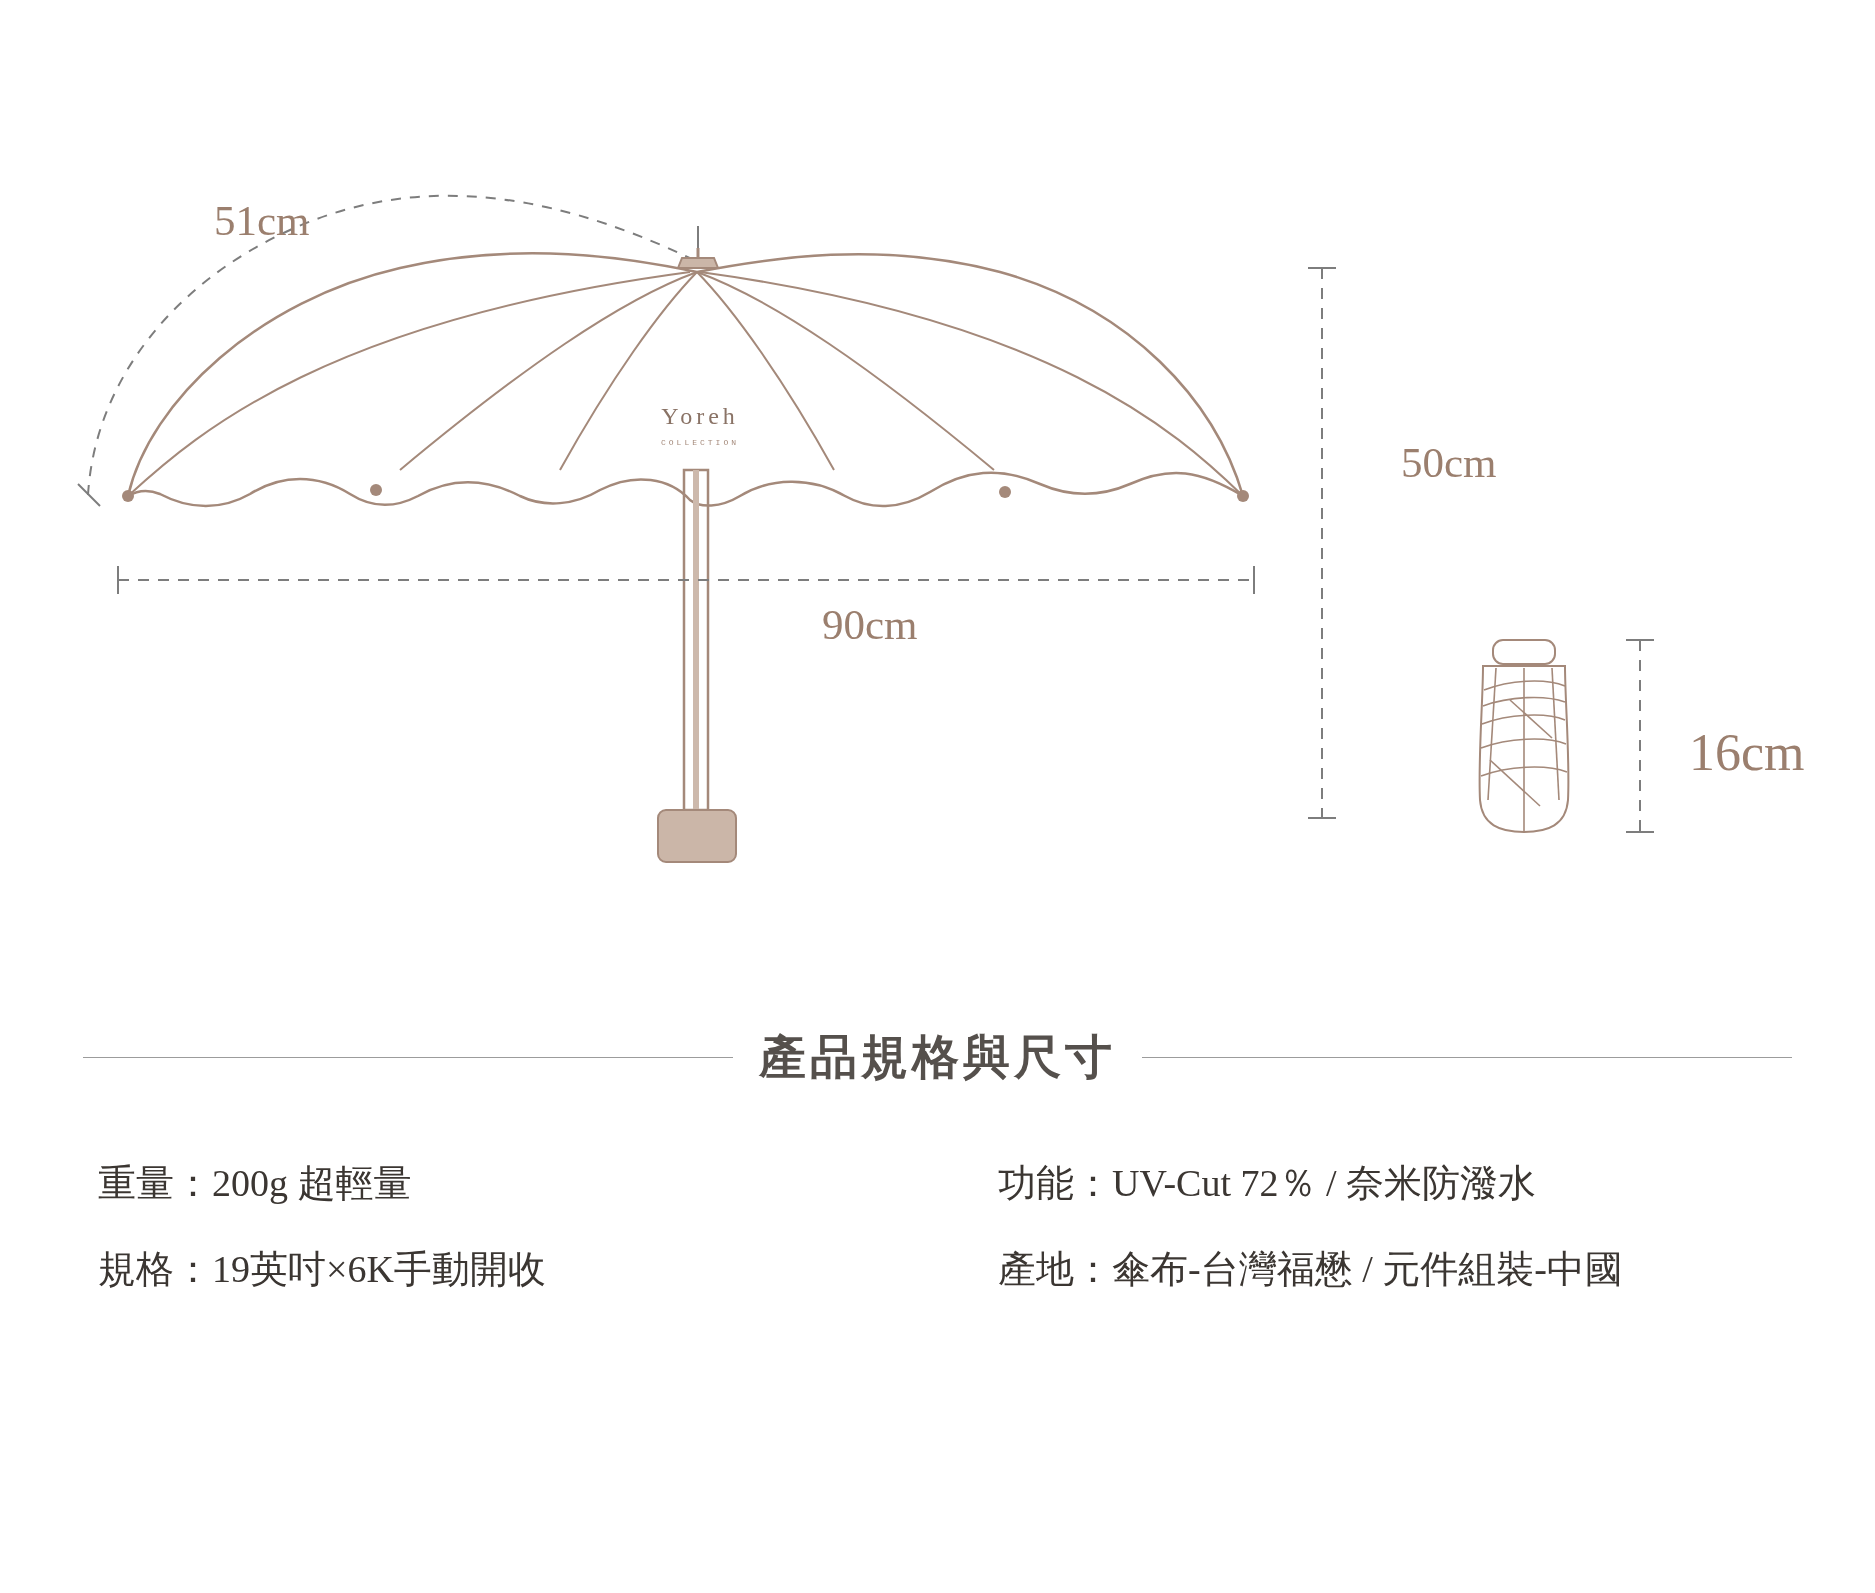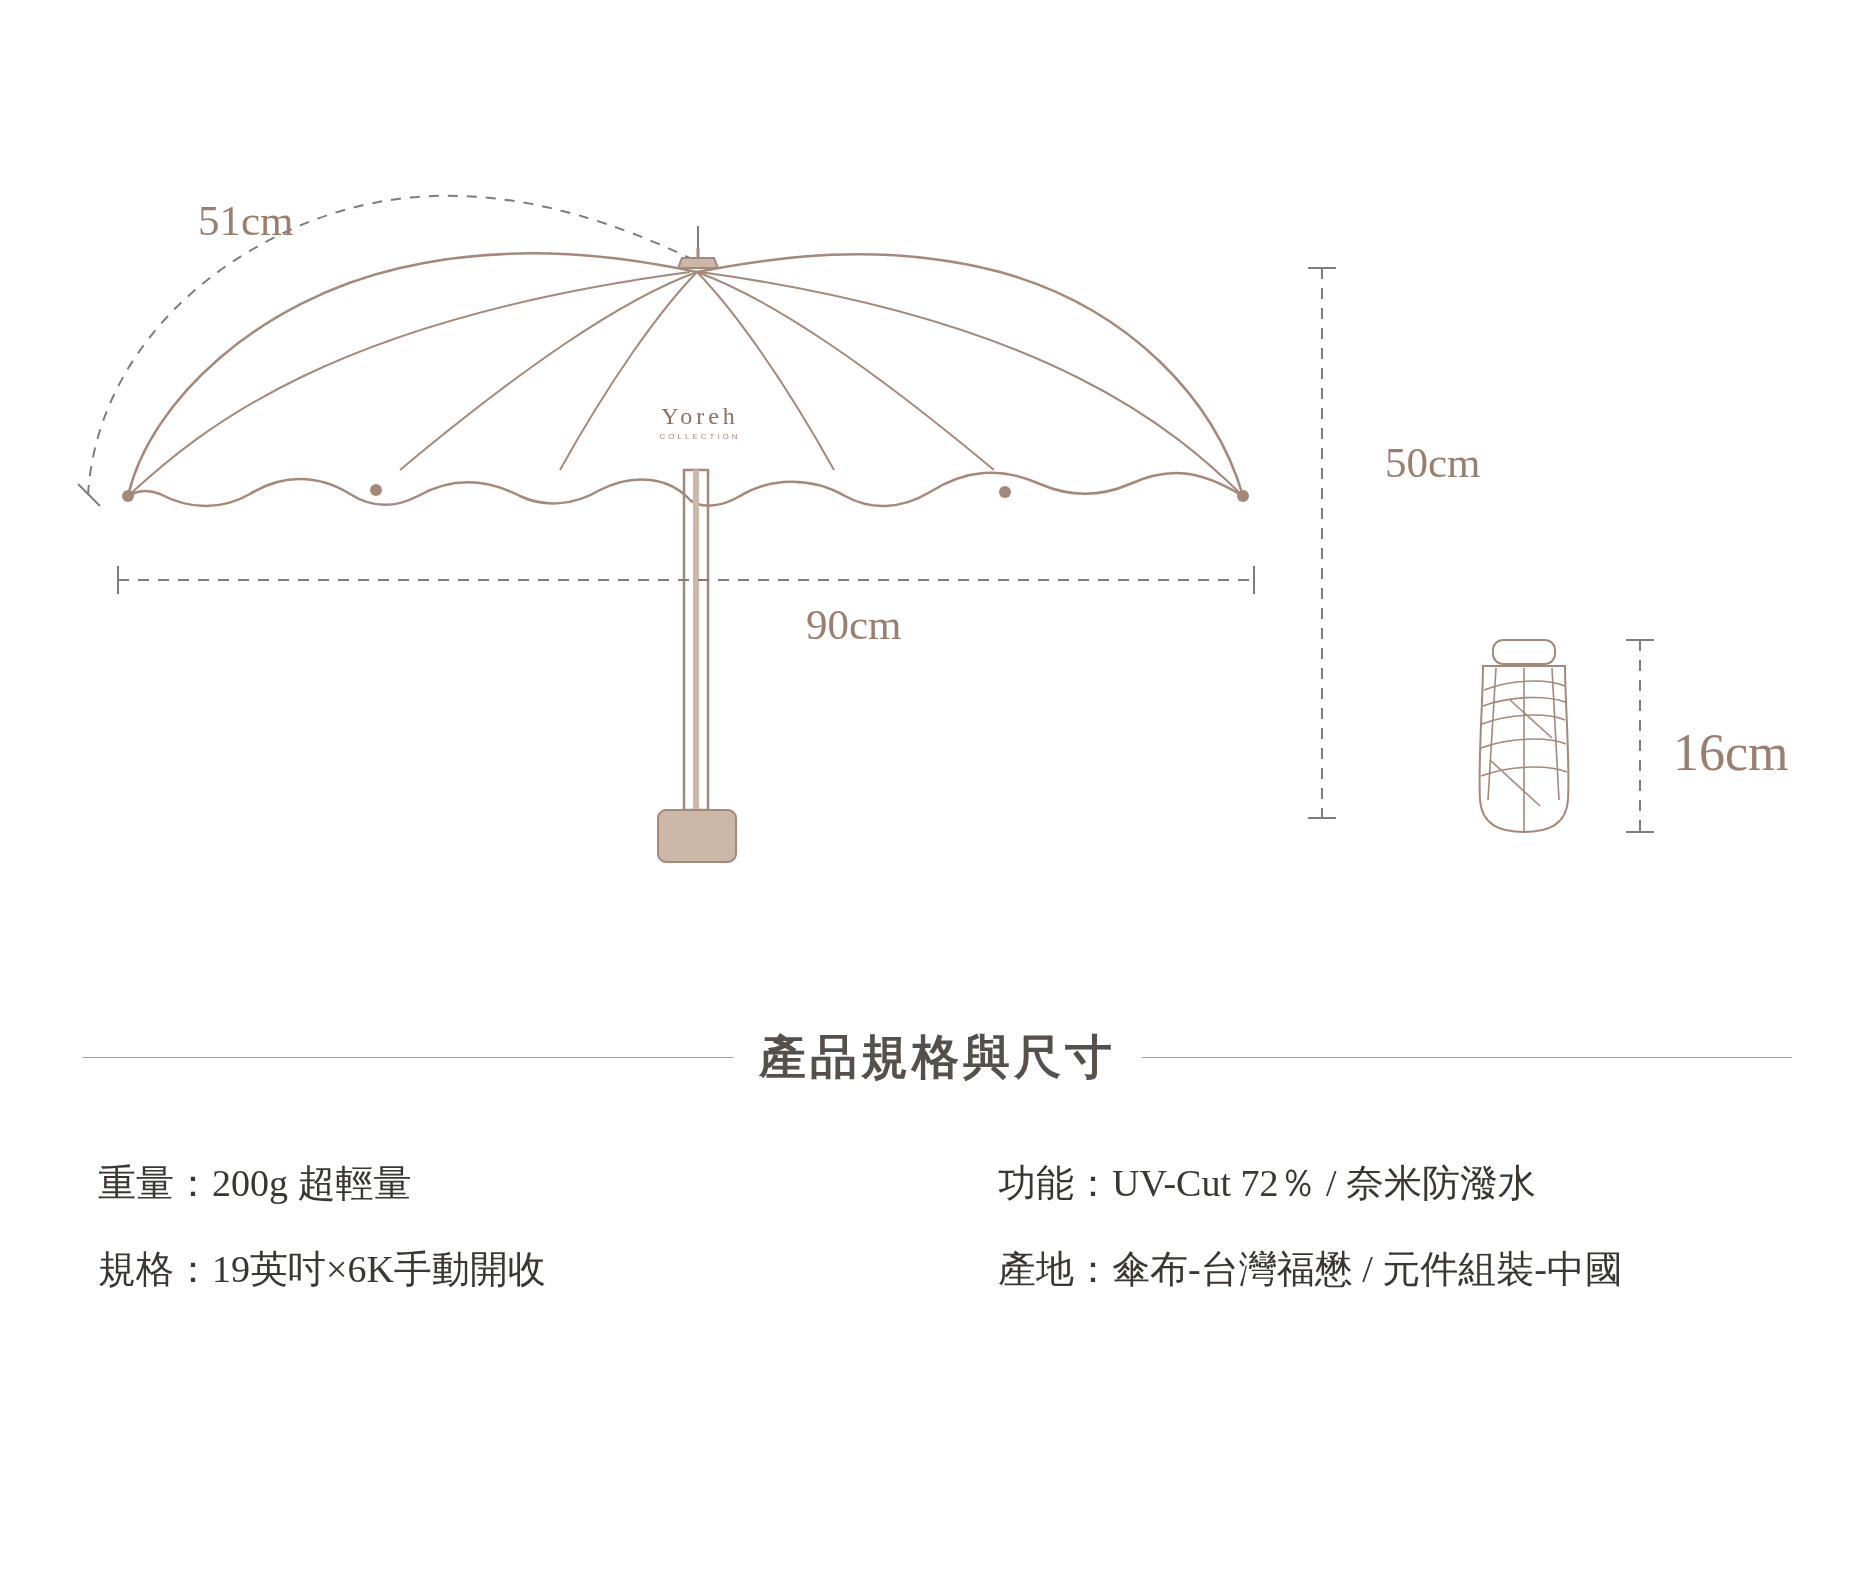--- a/index.html
+++ b/index.html
@@ -28,20 +28,21 @@
     position: absolute;
     left: 0;
     top: 0;
   }
 
   .dim-label {
     position: absolute;
     font-family: "Liberation Serif", serif;
     color: #9b7f6e;
     white-space: nowrap;
+    margin-left: 16px;
   }
   #label-51cm {
     left: 198px;
     top: 196px;
     font-size: 43px;
   }
   #label-90cm {
     left: 806px;
     top: 600px;
     font-size: 43px;
@@ -195,21 +196,21 @@
       <path d="M 1490 760 L 1540 806" fill="none" stroke="#a4897a" stroke-width="1.6"></path>
     </g>
 
     <line x1="1640" y1="640" x2="1640" y2="832" stroke="#7d7d7d" stroke-width="2" stroke-dasharray="11 9"></line>
     <line x1="1626" y1="640" x2="1654" y2="640" stroke="#7d7d7d" stroke-width="2"></line>
     <line x1="1626" y1="832" x2="1654" y2="832" stroke="#7d7d7d" stroke-width="2"></line>
   </svg>
 
   <div style="position:absolute; left:645px; top:403px; text-align:center; width:110px;">
     <div style="font-family:'Liberation Serif',serif; font-size:24px; letter-spacing:4px; color:#8a7366;">Yoreh</div>
-    <div style="font-family:Liberation Sans, sans-serif; font-size:8px; letter-spacing:3px; color:#a4897a; margin-top:2px;">COLLECTION</div>
+    <div style="font-family:Liberation Mono, monospace; font-size:8px; letter-spacing:3px; color:#a4897a; margin-top:8px;">COLLECTION</div>
   </div>
 
   <div class="dim-label" id="label-51cm">51cm</div>
   <div class="dim-label" id="label-90cm">90cm</div>
   <div class="dim-label" id="label-50cm">50cm</div>
   <div class="dim-label" id="label-16cm">16cm</div>
 </div>
 
 <div id="spec-heading-row">
   <div class="rule left"></div>

